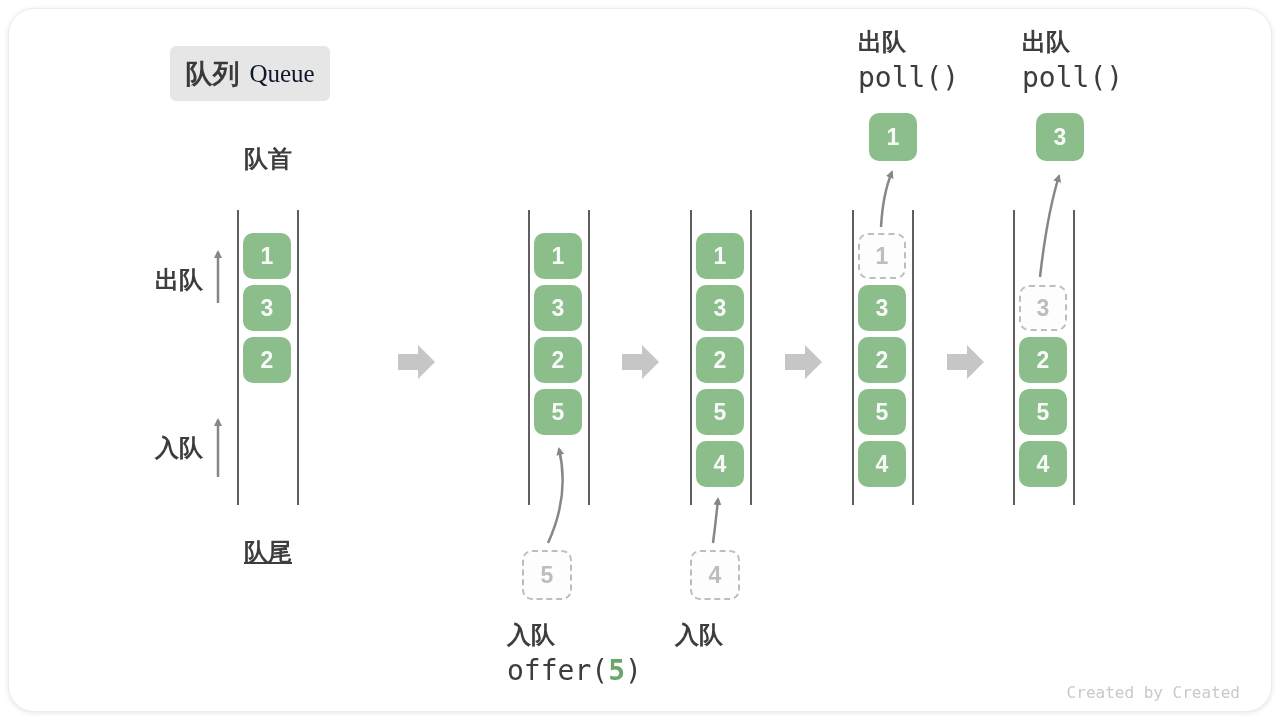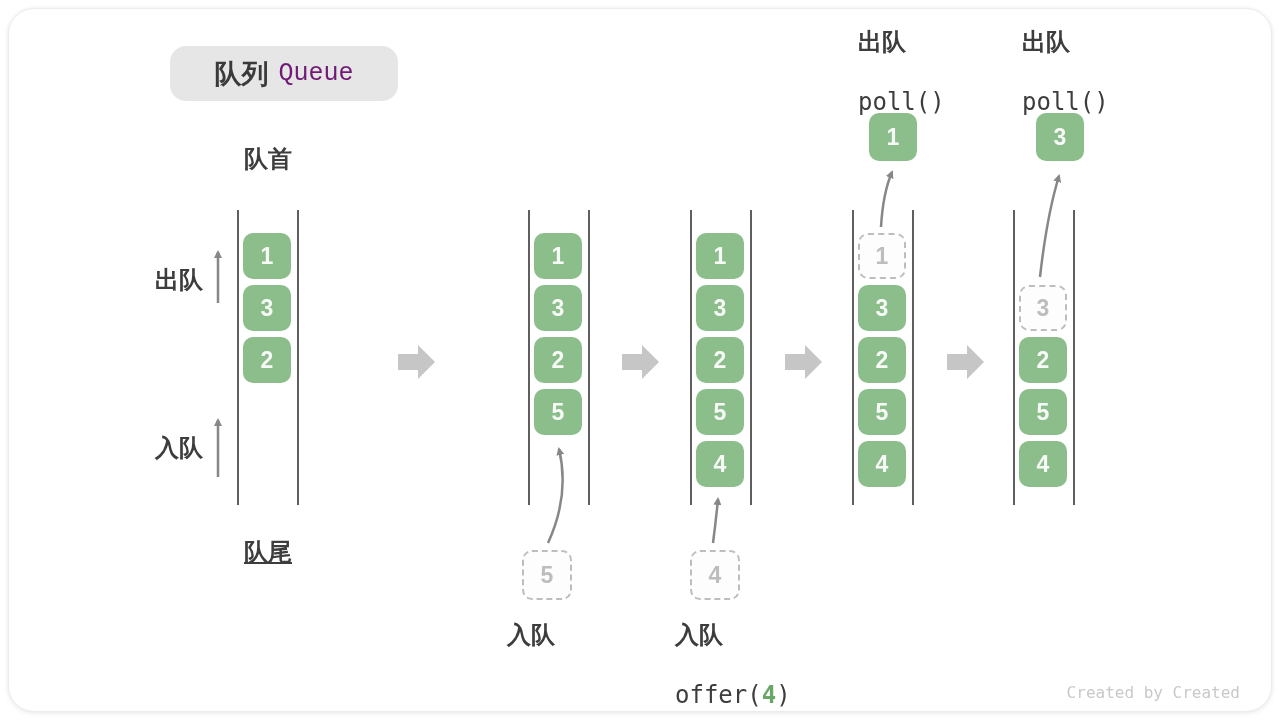--- a/index.html
+++ b/index.html
@@ -7,26 +7,26 @@
   .canvas {
     position: relative; width: 1280px; height: 720px;
     font-family: "Liberation Sans", sans-serif; overflow: hidden; background: #ffffff;
   }
   .card {
     position: absolute; left: 8px; top: 8px; right: 8px; bottom: 8px;
     background: #ffffff; border: 1px solid #ececec; border-radius: 26px;
     box-shadow: 0 1px 5px rgba(0,0,0,0.10);
   }
   .title-box {
-    position: absolute; left: 170px; top: 46px; width: 228px; height: 55px;
-    background: #e6e6e6; border-radius: 16px;
+    position: absolute; left: 170px; top: 46px; width: 160px; height: 55px;
+    background: #e6e6e6; border-radius: 6px;
     display: flex; align-items: center; justify-content: center; gap: 10px;
   }
   .title-zh { font-size: 27px; font-weight: bold; color: #3a3a3a; }
-  .title-en { font-size: 25px; font-family: Liberation Mono, monospace; color: #701a75; }
+  .title-en { font-size: 25px; font-family: Liberation Serif, serif; color: #0f172a; }
 
   .zh-label { position: absolute; font-size: 24px; font-weight: bold; color: #3d3d3d; }
   .centered { width: 60px; text-align: center; }
 
   .queue-line { position: absolute; width: 1.5px; background: #5f5f5f; }
 
   .cell {
     position: absolute; width: 48px; height: 46px; border-radius: 10px;
     display: flex; align-items: center; justify-content: center;
     font-size: 23px; font-weight: 600;
@@ -43,21 +43,21 @@
   .floating.green { background: #8cbe8c; color: #f7faf7; }
   .pending {
     position: absolute; width: 50px; height: 50px; border-radius: 10px;
     background: #fdfdfd; border: 2px dashed #bdbdbd; color: #bdbdbd;
     display: flex; align-items: center; justify-content: center;
     font-size: 23px; font-weight: 600;
   }
 
   .caption { position: absolute; line-height: 36px; }
   .caption .zh { font-size: 24px; font-weight: bold; color: #3d3d3d; }
-  .caption .code { font-size: 24px; font-family: "DejaVu Sans Mono", monospace; color: #3d3d3d; margin-top: 24px; }
+  .caption .code { font-size: 28px; font-family: "DejaVu Sans Mono", monospace; color: #3d3d3d; }
   .caption .arg { color: #69a769; font-weight: bold; }
 
   .arrows-svg { position: absolute; left: 0; top: 0; pointer-events: none; }
 
   .watermark {
     position: absolute; right: 40px; bottom: 18px;
     font-family: "DejaVu Sans Mono", monospace; font-size: 16px; color: #c9c9c9;
   }
 </style>
 </head>
@@ -109,24 +109,24 @@
       <div class="queue-line" style="left: 1073px; top: 210px; height: 295px;"></div>
       <div class="cell ghost" style="left: 1019px; top: 285px;">3</div>
       <div class="cell green" style="left: 1019px; top: 337px;">2</div>
       <div class="cell green" style="left: 1019px; top: 389px;">5</div>
       <div class="cell green" style="left: 1019px; top: 441px;">4</div>
       <div class="floating green" style="left: 1036px; top: 113px;">3</div>
     </div>
 
   <div class="caption" style="left:507px; top:617px;">
     <div class="zh">入队</div>
+    <div class="code"><span>offer(</span><span class="arg">5</span><span>)</span></div>
   </div>
   <div class="caption" style="left:675px; top:617px;">
     <div class="zh">入队</div>
-    <div class="code"><span>offer(</span><span class="arg">4</span><span>)</span></div>
   </div>
 
   <div class="caption" style="left:858px; top:24px;">
     <div class="zh">出队</div>
     <div class="code">poll()</div>
   </div>
   <div class="caption" style="left:1022px; top:24px;">
     <div class="zh">出队</div>
     <div class="code">poll()</div>
   </div>

